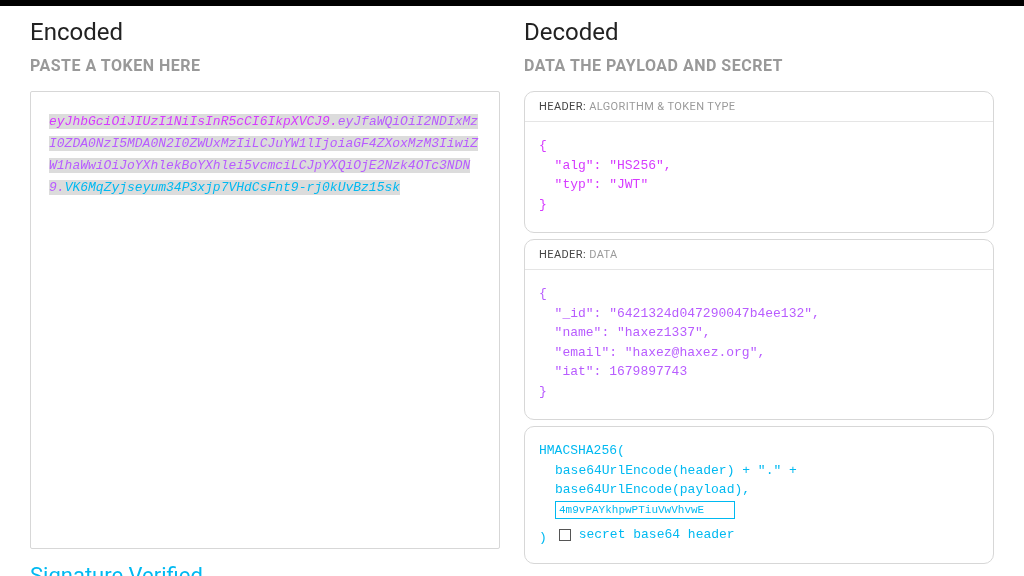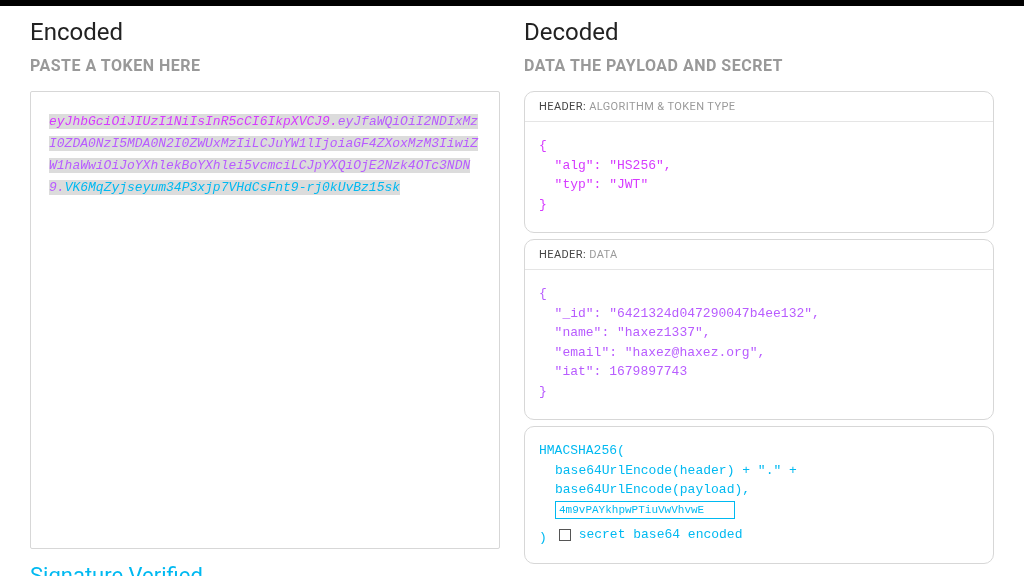--- a/index.html
+++ b/index.html
@@ -176,20 +176,20 @@
       <div class="code-body sig-body">
         <span>HMACSHA256(</span>
         <span class="indent">base64UrlEncode(header) + "." +</span>
         <span class="indent">base64UrlEncode(payload),</span>
         <span class="indent">
           <input class="secret-input" value="4m9vPAYkhpwPTiuVwVhvwE" style="">
         </span>
         <span style="display:inline-block;">)</span>
         <span class="checkbox-row" style="display:inline-flex; margin-left:4px;">
           <span class="checkbox"></span>
-          <span>secret base64 encoded</span>
+          <span>secret base64 header</span>
         </span>
       </div>
     </div>
 
   </div>
 
 </div>
 
 </body></html>

